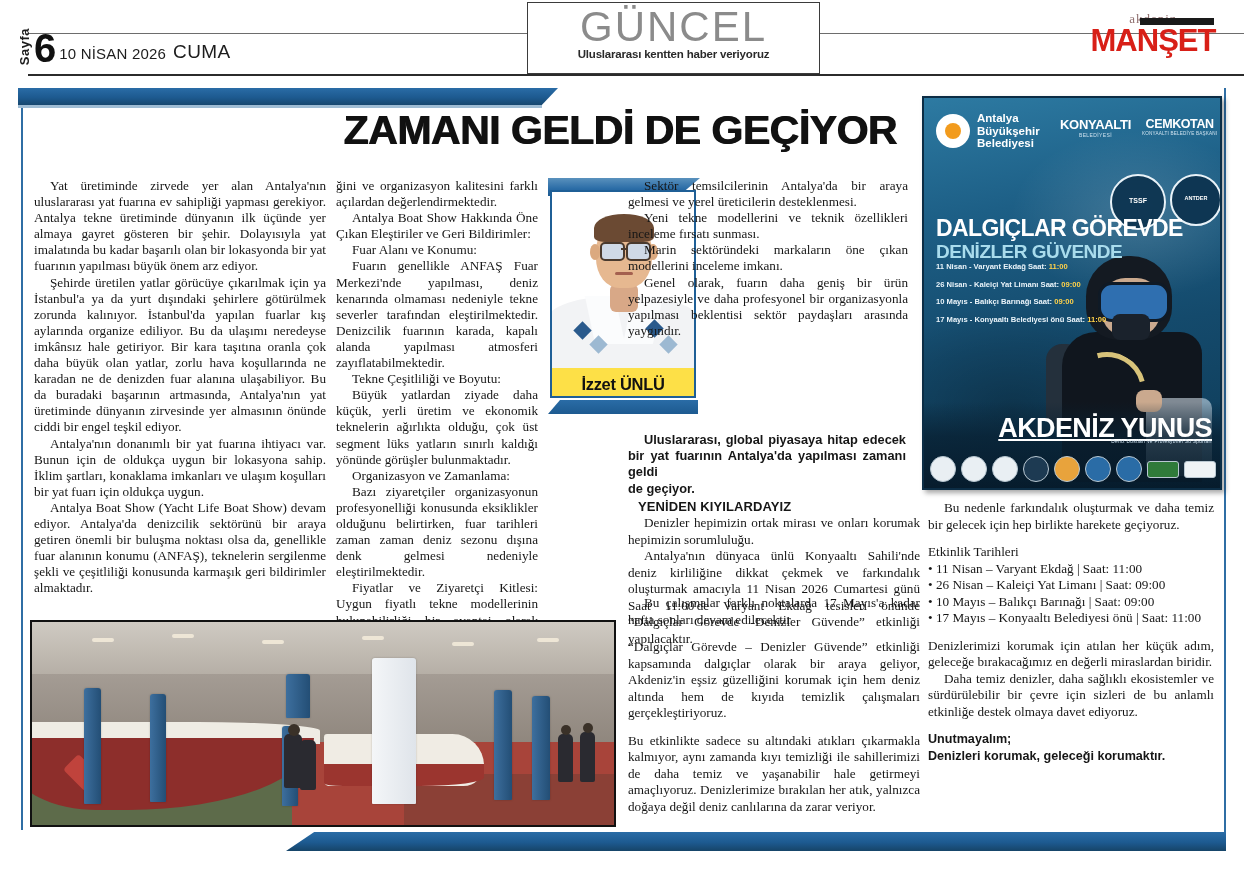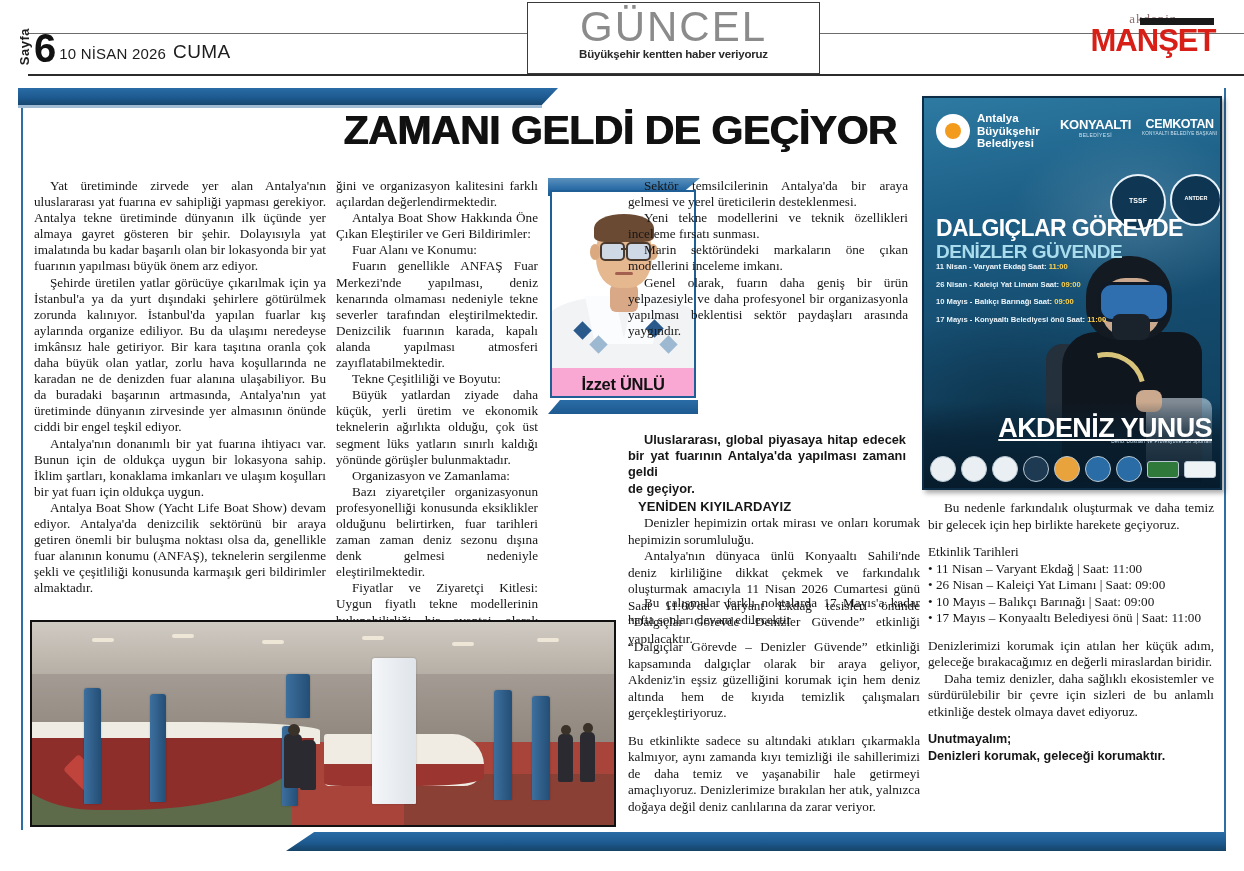--- a/index.html
+++ b/index.html
@@ -92,21 +92,21 @@
 
   
   #author-card{position:absolute;left:548px;top:178px;width:152px;height:228px;}
   #author-tab{
     position:absolute;left:0;top:0;width:152px;height:18px;
     background:linear-gradient(180deg,#5a91bd 0%,#2a6ca6 60%,#1d5a90 100%);
     clip-path:polygon(0 0,100% 0,86% 100%,0 100%);
   }
   #author-frame{
     position:absolute;left:2px;top:12px;width:146px;height:208px;
-    border:2px solid #1f5f96;background:#f9a8d4;box-sizing:border-box;overflow:hidden;
+    border:2px solid #1f5f96;background:#fde047;box-sizing:border-box;overflow:hidden;
   }
   #author-photo{position:absolute;left:0;top:0;width:142px;height:176px;overflow:hidden;background:#fff;}
   #author-name{
     position:absolute;left:0;bottom:2px;width:142px;text-align:center;
     font-family:"Liberation Sans",sans-serif;font-weight:700;font-size:16.5px;
     color:#111;letter-spacing:-.3px;
   }
   #author-foot{
     position:absolute;left:0;bottom:-8px;width:150px;height:14px;
     background:linear-gradient(180deg,#2a6ca6 0%,#1d5a90 100%);
@@ -220,21 +220,21 @@
 
   <div id="page-no-block">
     <div id="sayfa-vert">Sayfa</div>
     <div id="page-number">6</div>
     <div id="issue-date">10 NİSAN 2026</div>
     <div id="issue-day">CUMA</div>
   </div>
 
   <div id="section-plate">
     <div id="section-title">GÜNCEL</div>
-    <div id="section-tagline">Büyükşehir kentten haber veriyoruz</div>
+    <div id="section-tagline">Uluslararası kentten haber veriyoruz</div>
   </div>
 
   <div id="brand">
     <div id="brand-bar"></div>
     <div id="brand-top">akdeniz</div>
     <div id="brand-main">MANŞET</div>
   </div>
 </div>
 
 <div id="frame">

